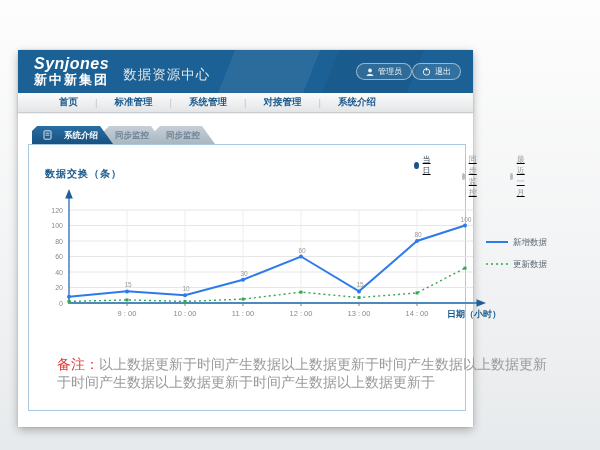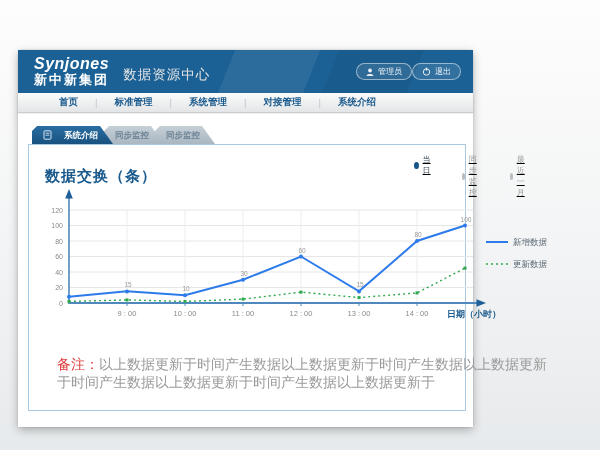--- a/index.html
+++ b/index.html
@@ -60,21 +60,21 @@
   .tab.active .tab-ico{display:block;}
   .panel{
     position:absolute;left:10px;right:7px;top:30px;bottom:16px;
     border:1px solid #a9c9e3;background:#fff;
   }
   .radio-row{position:absolute;left:385px;top:9px;display:flex;gap:29px;align-items:flex-start;text-decoration:underline;}
   .radio-opt{display:flex;align-items:center;gap:4px;font-size:8px;color:#999;cursor:pointer;}
   .radio-opt .dot{width:7px;height:7px;border-radius:50%;background:#b9bdc1;}
   .radio-opt.selected{color:#3a4a58;}
   .radio-opt.selected .dot{background:#17548a;}
-  .ylabel{position:absolute;left:16px;top:22px;font-size:15px;font-weight:bold;color:#19598c;letter-spacing:1px;text-align:right;}
+  .ylabel{position:absolute;left:16px;top:22px;font-size:10px;font-weight:bold;color:#19598c;letter-spacing:1px;text-align:right;}
   .chart-wrap{position:absolute;left:2px;top:37px;}
   .note{position:absolute;left:28px;top:210px;font-size:14px;color:#9a9a9a;width:500px;line-height:1.3;}
   .note .red{color:#e03a3a;}
 </style>
 </head>
 <body>
 
 <div class="window">
 
   <div class="hdr">

